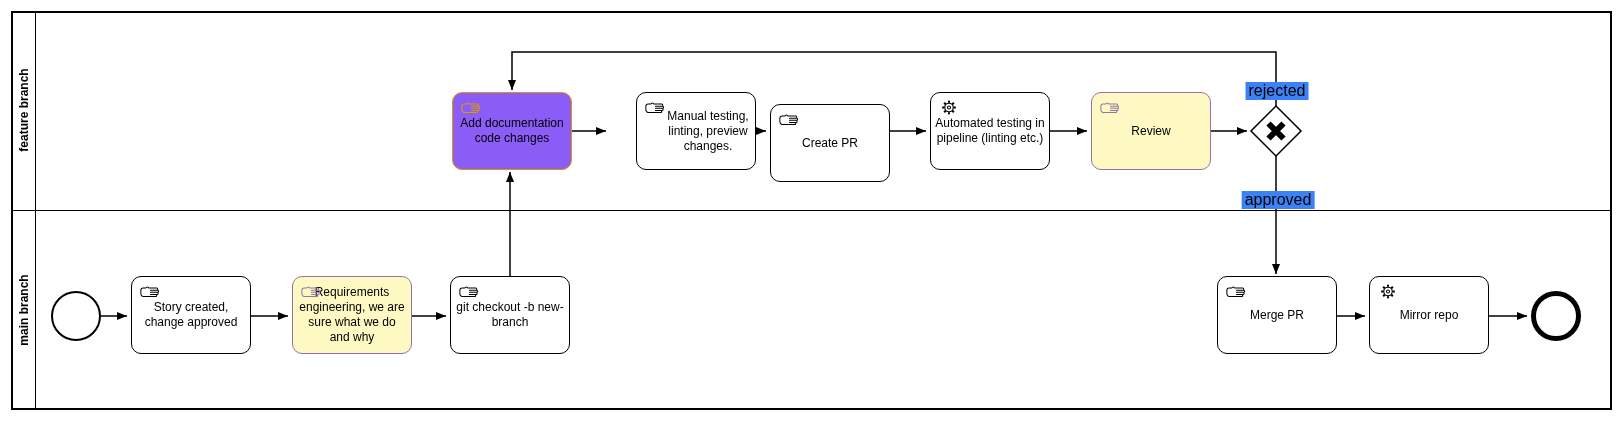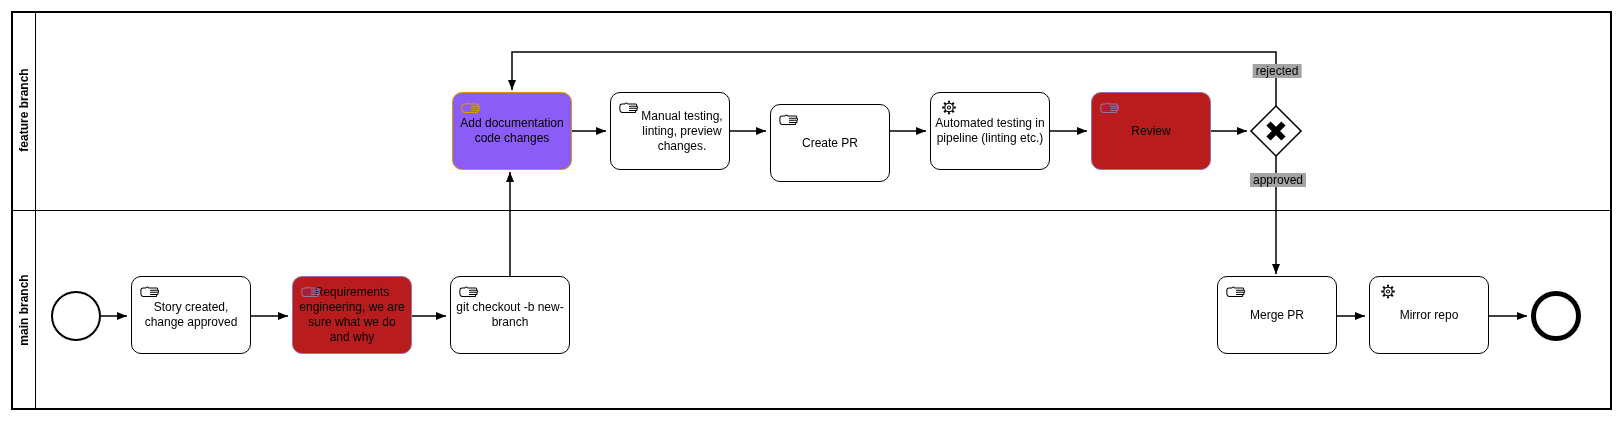--- a/index.html
+++ b/index.html
@@ -11,36 +11,36 @@
   .lane-strip{position:absolute;left:11px;top:11px;width:25px;height:399px;border-right:1.5px solid #000;box-sizing:border-box;}
   .lane-divider{position:absolute;left:11px;top:210px;width:1601px;height:0;border-top:1.5px solid #000;}
   .lane-label{position:absolute;font-size:12px;font-weight:bold;color:#000;white-space:nowrap;
               transform:translate(-50%,-50%) rotate(-90deg);}
 
   
   .task{position:absolute;width:120px;height:78px;box-sizing:border-box;border:1.5px solid #000;
         border-radius:10px;background:#fff;display:flex;align-items:center;justify-content:center;
         text-align:center;font-size:12px;line-height:1.25;color:#000;padding:2px 4px;z-index:2;}
   .task.orange{background:#8b5cf6;border-color:#d79b00;}
-  .task.purple{background:#b91c1c;border-color:#9673a6;}
+  .task.purple{background:#fef9c3;border-color:#9673a6;}
   .task .icon{position:absolute;left:7px;top:6px;width:22px;height:17px;color:#000;}
   .task.orange .icon{color:#d79b00;}
   .task.purple .icon{color:#9673a6;}
   .task .icon svg{width:100%;height:100%;display:block;}
 
   
   .event{position:absolute;width:50px;height:50px;border-radius:50%;background:#fff;box-sizing:border-box;z-index:2;}
   .event.start{border:2px solid #000;}
   .event.end{border:5px solid #000;}
 
   
   svg.edges{position:absolute;left:0;top:0;width:1624px;height:424px;z-index:1;pointer-events:none;}
 
-  .edge-label{position:absolute;transform:translate(-50%,-50%);background:#a3a3a3;padding:0 3px;
-              font-size:12px;color:#000;z-index:3;white-space:nowrap;}
+  .edge-label{position:absolute;transform:translate(-50%,-50%);background:#3b82f6;padding:0 3px;
+              font-size:16px;color:#000;z-index:3;white-space:nowrap;margin-top:20px;}
   .defs-holder{position:absolute;width:0;height:0;overflow:hidden;}
 </style>
 </head>
 <body>
 
 <svg class="defs-holder" aria-hidden="true">
   <defs>
     <symbol id="hand-icon" viewBox="0 0 26 17">
       <path fill="none" stroke="currentColor" stroke-width="1.2" stroke-linejoin="round" stroke-linecap="round" d="M8,4.5 C8.6,2.6 11,2.6 11.6,4.5 L21,4.5 C22.6,4.5 22.6,7 21,7 L13.5,7 L22,7 C23.6,7 23.6,9.5 22,9.5 L13.5,9.5 L21.4,9.5 C23,9.5 23,12 21.4,12 L13.5,12 L19.8,12 C21.4,12 21.4,14.5 19.8,14.5 L6.5,14.5 C3.5,14.5 2.2,13 2.2,10.5 L2.2,7 C2.2,5.6 3.2,4.5 4.8,4.5 Z"></path>
     </symbol>
@@ -106,21 +106,21 @@
   <div class="event end" style="left:1531px;top:291px;"></div>
 
   <div class="task orange" style="left:452px;top:92px;">
     <span class="icon">
         <svg>
           <use href="#hand-icon"></use>
         </svg>
       </span>
     <span>Add documentation code changes</span>
   </div>
-  <div class="task" style="left:610px;top:92px;padding-left:28px;">
+  <div class="task" style="left:636px;top:92px;padding-left:28px;">
     <span class="icon">
         <svg>
           <use href="#hand-icon"></use>
         </svg>
       </span>
     <span>Manual testing, linting, preview changes.</span>
   </div>
   <div class="task" style="left:770px;top:104px;">
     <span class="icon">
         <svg>

